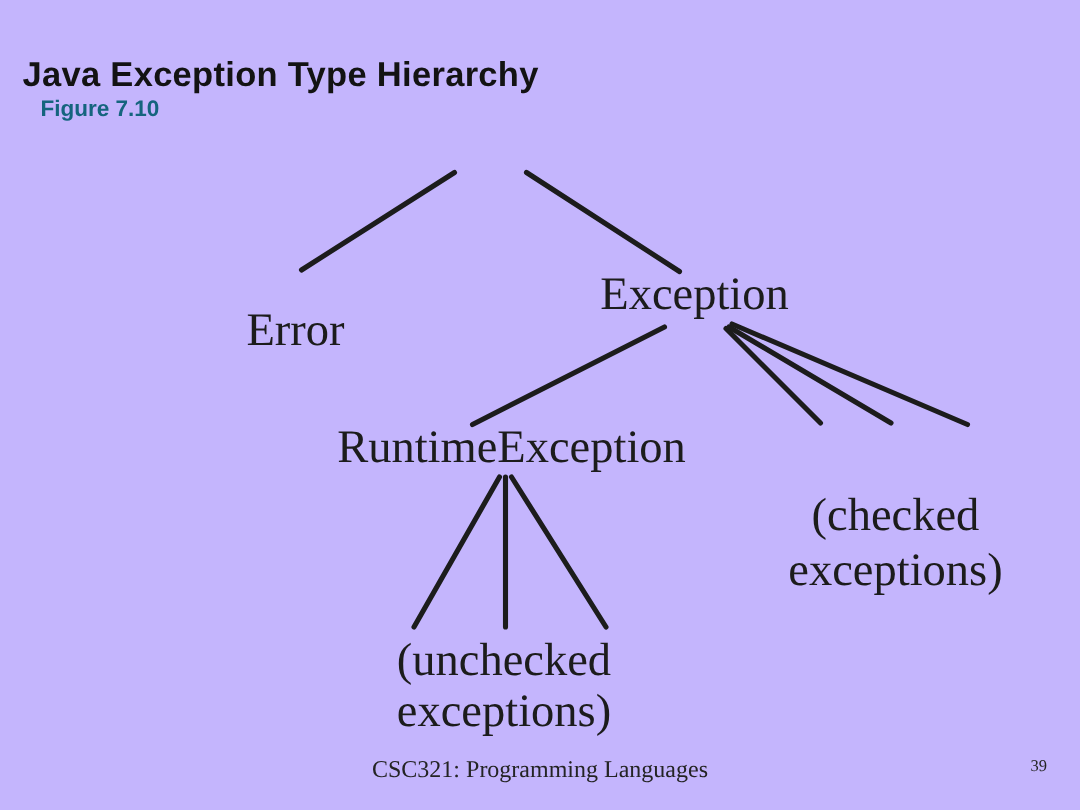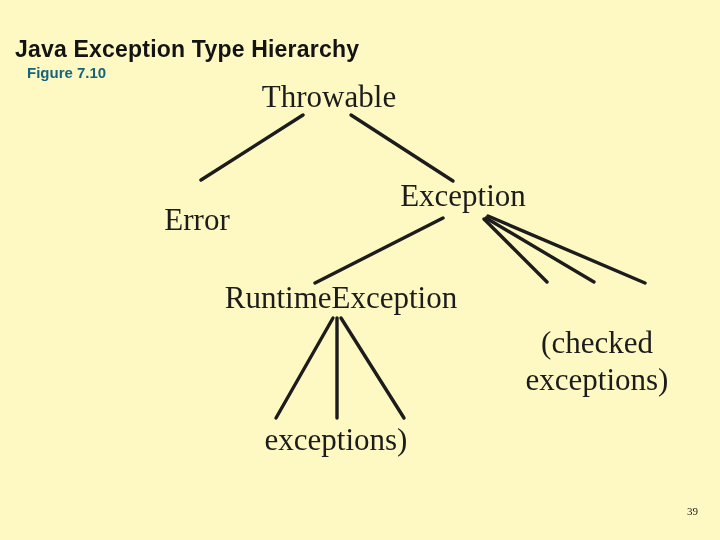--- a/index.html
+++ b/index.html
@@ -70,51 +70,52 @@
     right: 22px;
     top: 505px;
     font-family: "Liberation Serif", "DejaVu Serif", serif;
     font-size: 11px;
     color: #242424;
   }
 </style>
 </head>
 <body>
 
-<div id="slide" style="background: #fef9c3;">
+<div id="slide" style="background: #c4b5fd;">
 
   <div class="slide-title">Java Exception Type Hierarchy</div>
 
   <div class="figure-label" style="color: rgb(21, 100, 126);">Figure 7.10</div>
 
   <svg class="edges-svg" viewBox="0 0 720 540" stroke="#1c1c1c" stroke-width="3.4" stroke-linecap="round">
     <line x1="303" y1="115" x2="201" y2="180"></line>
     <line x1="351" y1="115" x2="453" y2="181"></line>
     <line x1="443" y1="218" x2="315" y2="283"></line>
     <line x1="484" y1="219" x2="547" y2="282"></line>
     <line x1="486" y1="218" x2="594" y2="282"></line>
     <line x1="488" y1="216" x2="645" y2="283"></line>
     <line x1="333" y1="318" x2="276" y2="418"></line>
     <line x1="337" y1="318" x2="337" y2="418"></line>
     <line x1="341" y1="318" x2="404" y2="418"></line>
   </svg>
 
-  <div class="node" style="left:329px; top:79px;">Throwable</div>
 
   <div class="node" style="left:197px; top:178px;margin-top:24px;">Error</div>
 
   <div class="node" style="left:341px; top:280px;">RuntimeException</div>
 
   <div class="node" style="left:463px; top:178px;">Exception</div>
 
   <div class="node node-multiline" style="left:597px; top:281px;margin-top:43px;">
     <div>(checked</div>
     <div>exceptions)</div>
   </div>
 
   <div class="node node-multiline" style="left:336px; top:423px; line-height:34px;">
+    <div>(unchecked</div>
     <div>exceptions)</div>
   </div>
 
+  <div class="footer-course">CSC321: Programming Languages</div>
 
   <div class="footer-page">39</div>
 
 </div>
 
 </body></html>

